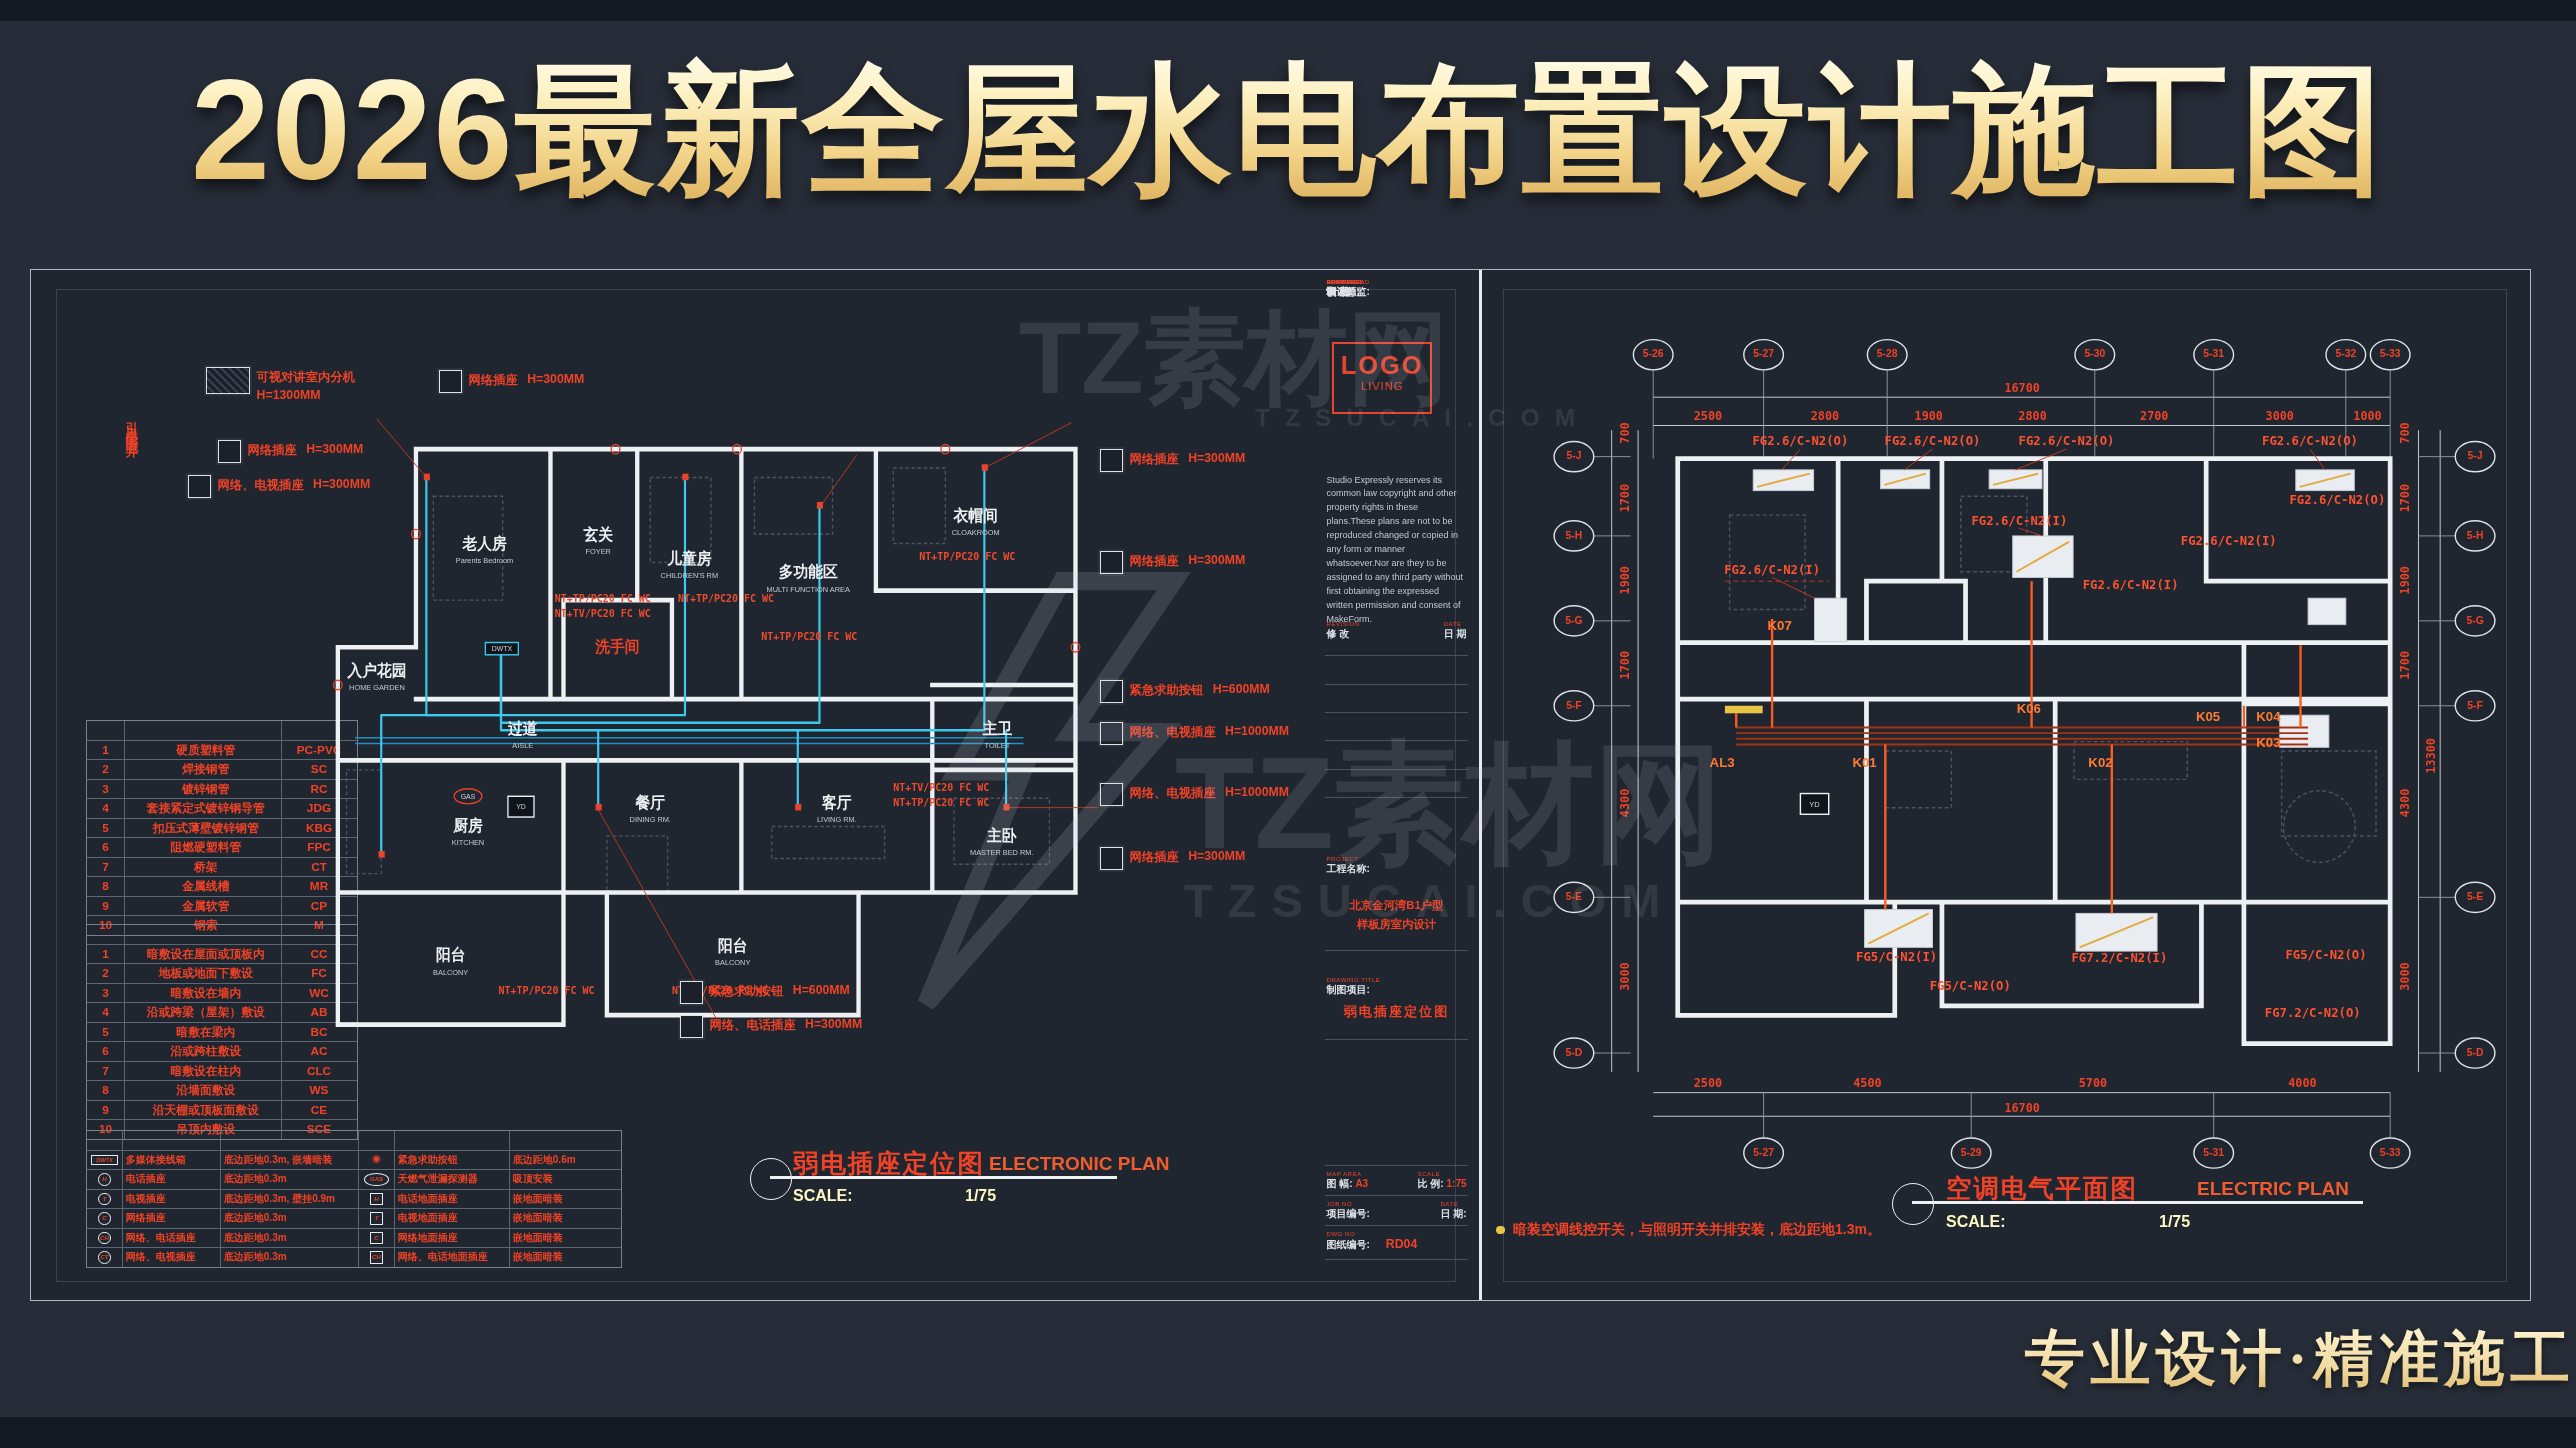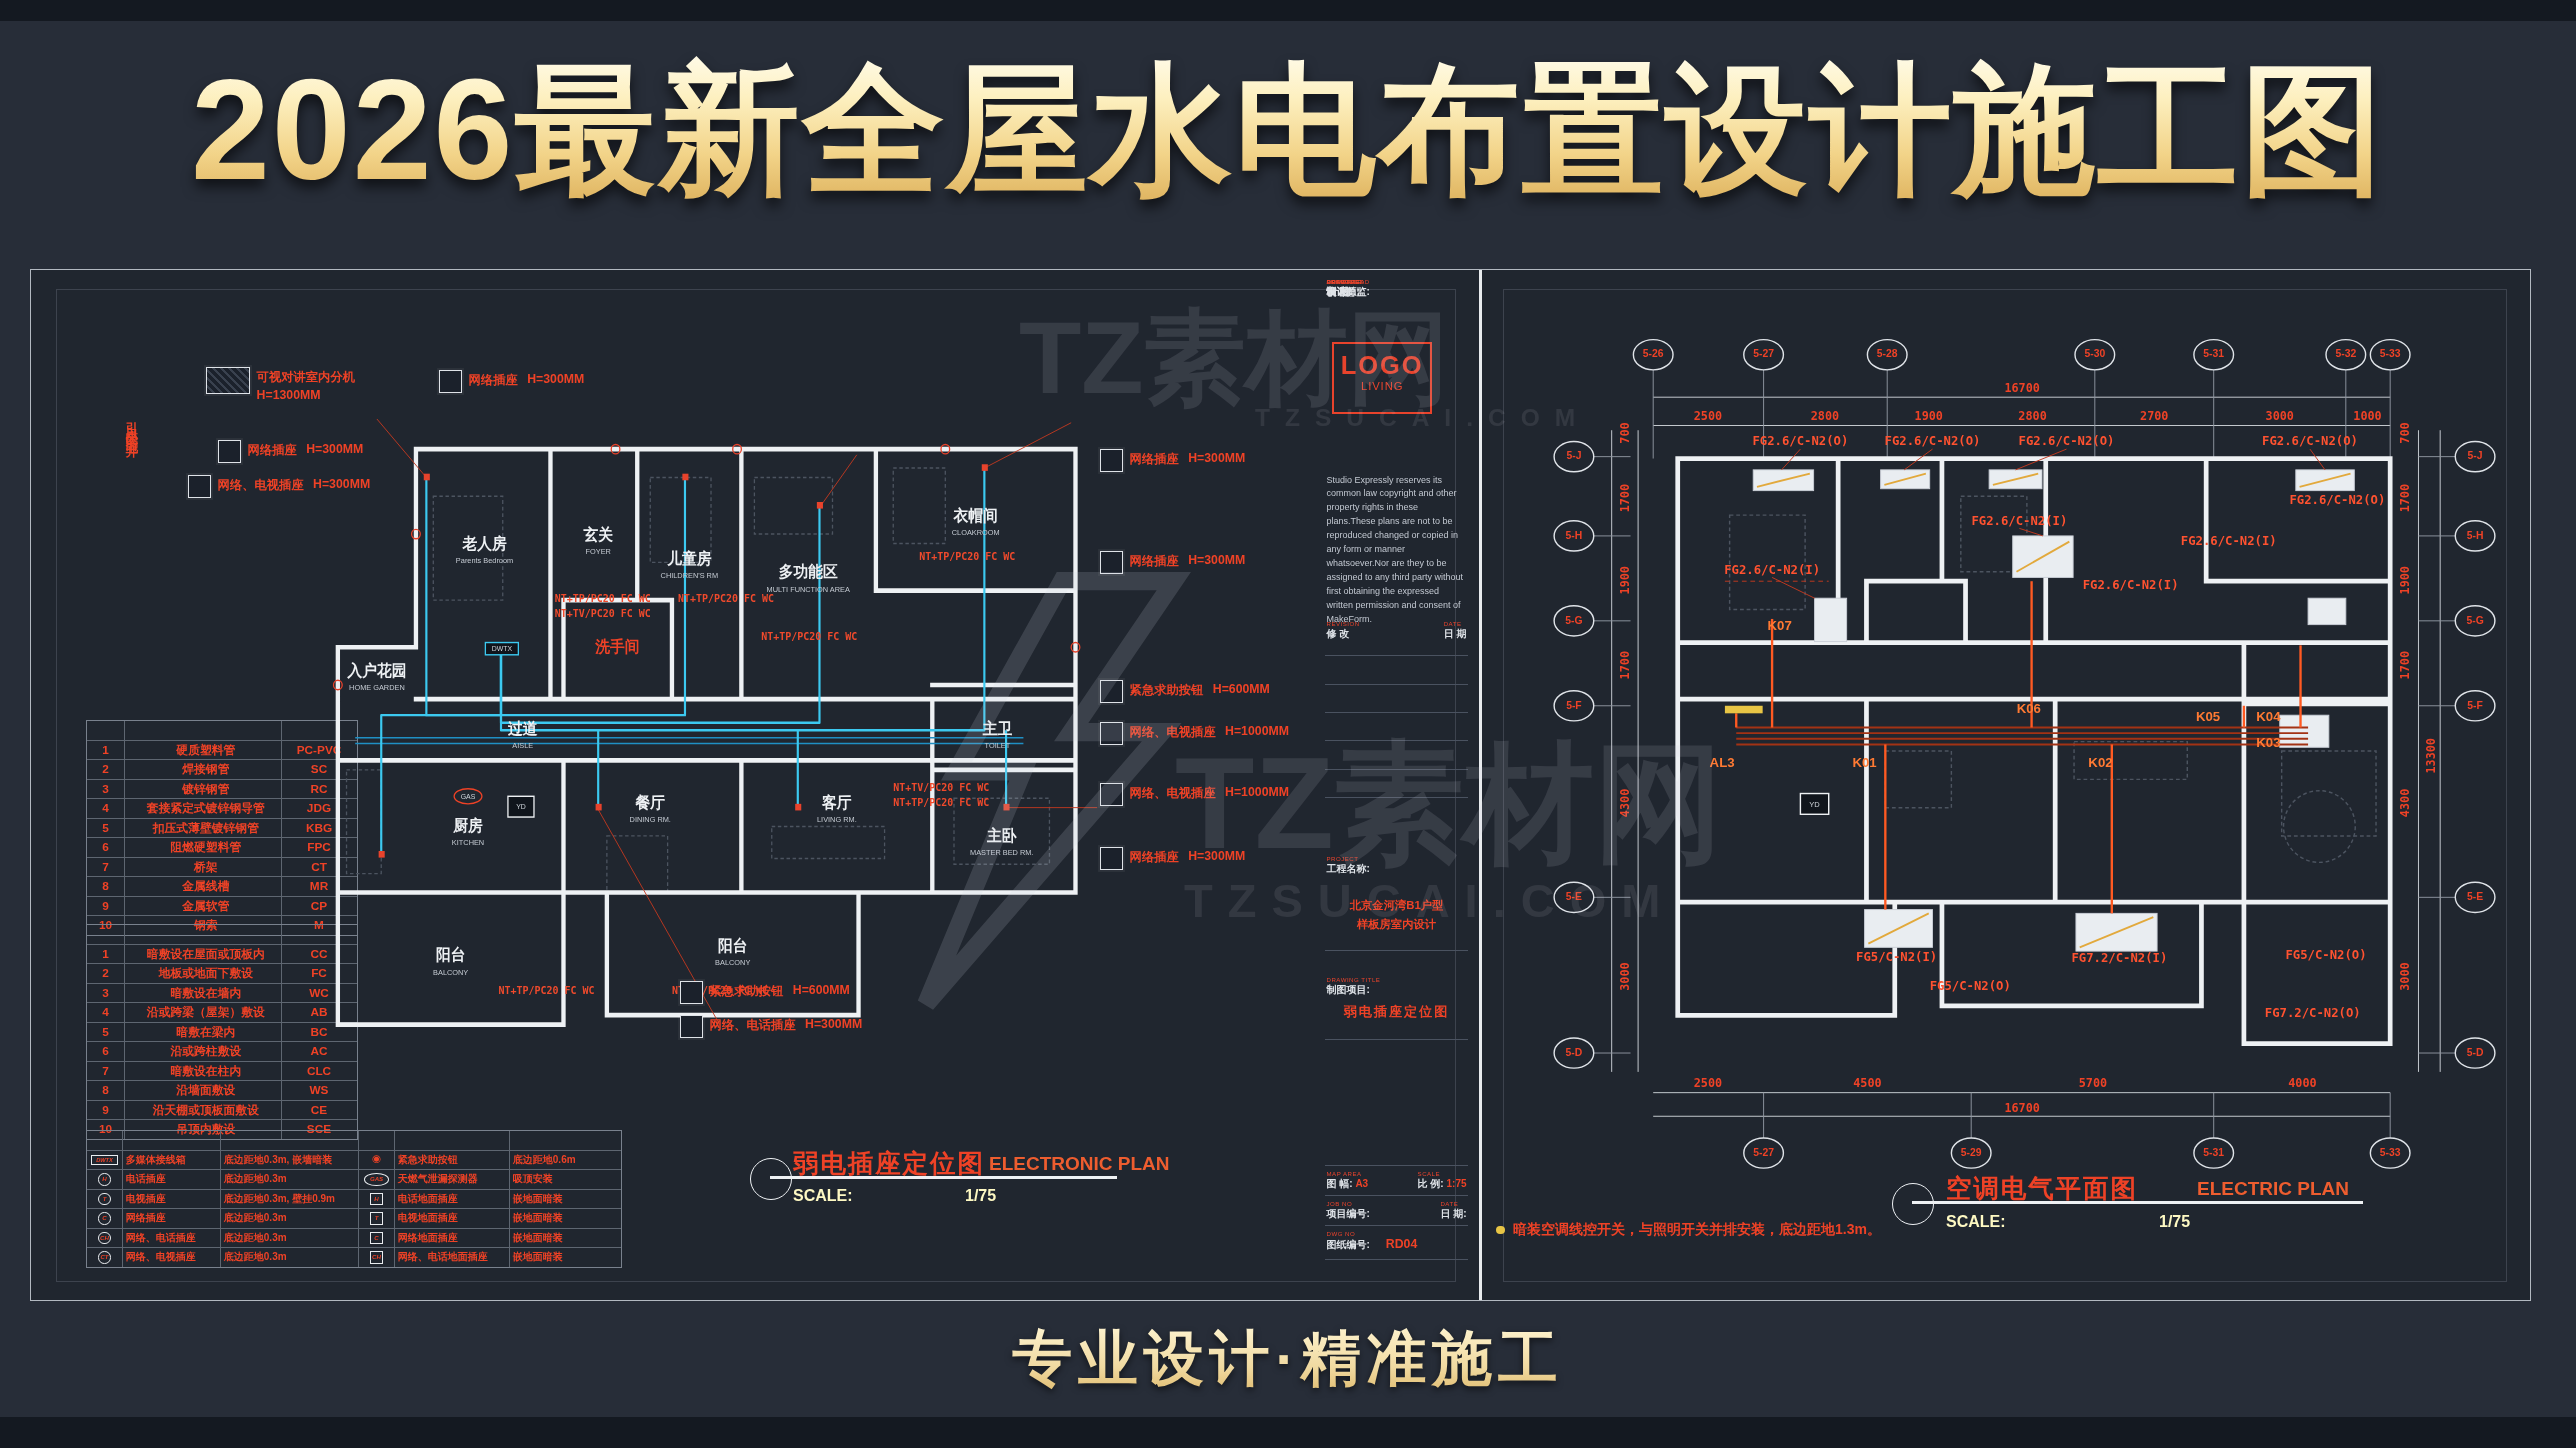--- a/index.html
+++ b/index.html
@@ -7,25 +7,25 @@
        font-family:"Liberation Sans","DejaVu Sans",sans-serif;}
   .bar{position:absolute;left:0;width:100%;background:#141921;}
   .bar.top{top:0;height:21px;}
   .bar.bottom{top:1417px;height:31px;}
 
   .main-title{position:absolute;top:36px;left:0;width:100%;text-align:center;
     font-size:142px;font-weight:900;letter-spacing:1.9px;
     background:linear-gradient(180deg,#fffdf0 5%,#fdf0c0 32%,#f2d388 62%,#d8a952 95%);
     -webkit-background-clip:text;background-clip:text;color:transparent;
     filter:drop-shadow(0 8.5px 6.6px rgba(0,0,0,.6));}
-  .tagline{position:absolute;top:1319px;left:0;width:100%;text-align:center;
+  .tagline{position:absolute;top:1319px;left:0;width:100%;text-align:right;
     font-size:60px;font-weight:900;letter-spacing:5.7px;
     background:linear-gradient(180deg,#fdf2cd 10%,#f0d9a0 60%,#dcb564 100%);
     -webkit-background-clip:text;background-clip:text;color:transparent;
-    filter:drop-shadow(0 3.8px 3.8px rgba(0,0,0,.55));}
+    filter:drop-shadow(0 3.8px 3.8px rgba(0,0,0,.55));font-family:Liberation Serif, serif;}
 
   .frame{position:absolute;left:30px;top:269px;width:2499px;height:1030px;
     background:#20262f;border:1.9px solid #b3b9c1;}
   .divider{position:absolute;left:1448px;top:0;width:2.8px;height:100%;background:#e8ebee;}
   .inner{position:absolute;border:0.9px solid #3d434e;pointer-events:none;}
 
   
   .ctable{position:absolute;border:0.9px solid #79818d;font-weight:bold;color:#ef4226;}
   .trow{display:grid;height:18.5px;line-height:18.5px;text-align:center;font-size:11.8px;
         border-bottom:0.9px solid #5e6671;}

